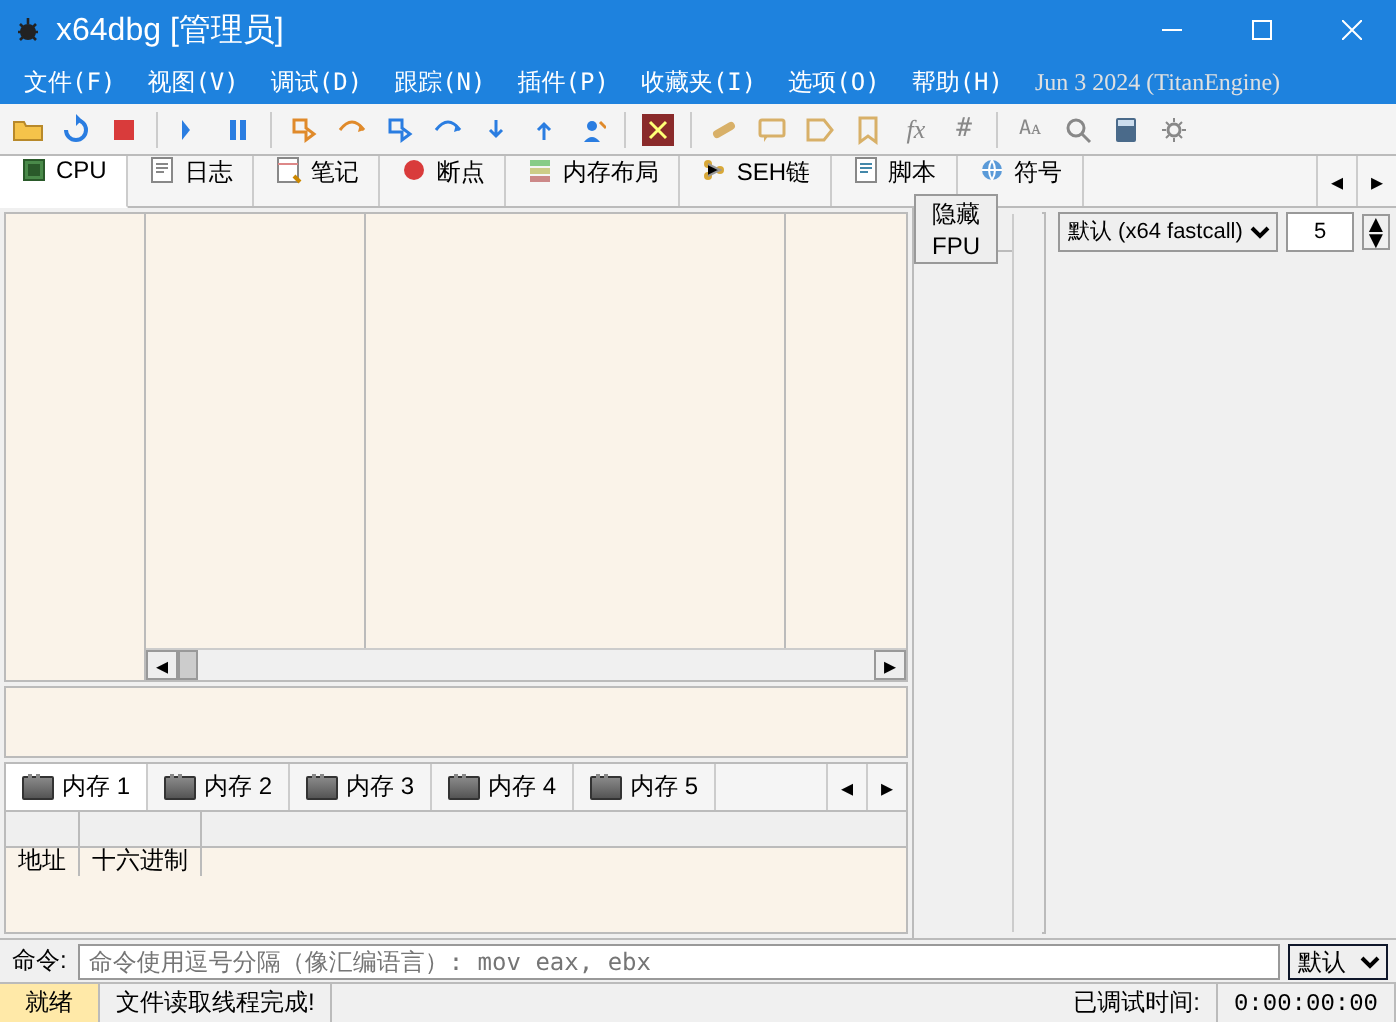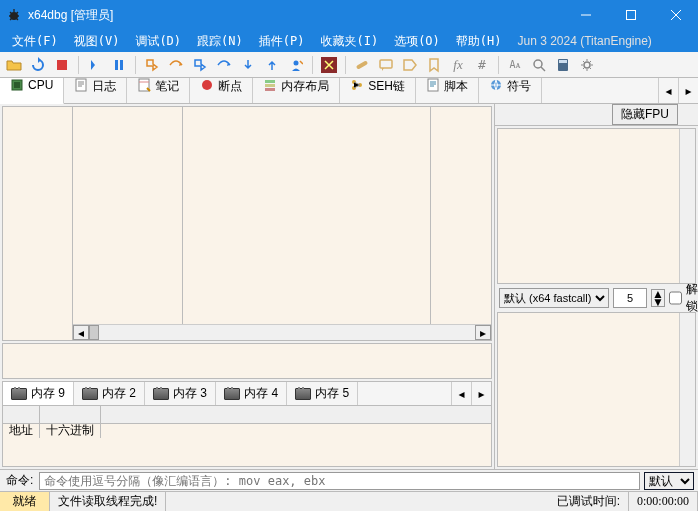--- a/index.html
+++ b/index.html
@@ -1,24 +1,24 @@
 <!DOCTYPE html>
 <html><head>
 <meta charset="utf-8">
 <style>
 *{box-sizing:border-box;margin:0;padding:0;font-family:"Microsoft YaHei",SimSun,sans-serif;font-size:12px;user-select:none}
 body{width:698px;height:511px;background:#f0f0f0;display:flex;flex-direction:column;overflow:hidden}
 .titlebar{height:30px;background:#1e82de;display:flex;align-items:center;padding-left:6px;color:#fff}
 .titlebar .bug{width:16px;height:16px;margin-right:6px}
-.titlebar .title{flex:1;font-size:12px}
+.titlebar .title{flex:1;font-size:16px}
 .winbtns{display:flex;height:100%}
 .winbtn{width:45px;display:flex;align-items:center;justify-content:center;color:#fff}
 .menubar{height:22px;background:#1e82de;display:flex;align-items:center;padding-left:4px;color:#fff}
 .menuitem{padding:2px 8px;font-family:SimSun,monospace}
-.builddate{padding:2px 8px;font-family:Liberation Sans, sans-serif;color:#e0e0e0}
+.builddate{padding:2px 8px;font-family:Liberation Serif, serif;color:#e0e0e0}
 .toolbar{height:26px;background:#f4f4f4;border-bottom:1px solid #bbb;display:flex;align-items:center;padding:0 4px;gap:4px}
 .tbtn{width:20px;height:20px;display:flex;align-items:center;justify-content:center;border-radius:2px}
 .tsep{width:1px;height:18px;background:#ccc;margin:0 2px}
 .tabbar{height:26px;background:#f5f5f5;border-bottom:1px solid #bbb;display:flex;align-items:stretch}
 .tab{display:flex;gap:4px;padding:0 10px;border-right:1px solid #ccc;background:#f5f5f5}
 .tab.active{background:#fff;border-bottom:1px solid #fff;margin-bottom:-1px}
 .tab .ic{width:14px;height:14px}
 .spacer{flex:1}
 .navbtn{width:20px;display:flex;align-items:center;justify-content:center;border-left:1px solid #ccc}
 .mainarea{flex:1;display:flex;min-height:0}
@@ -30,36 +30,36 @@
 .hscroll .thumb{width:10px;background:#ccc;border:1px solid #999}
 .hscroll .track{flex:1}
 .hscroll .arr{width:16px;display:flex;align-items:center;justify-content:center;border:1px solid #999;background:#eee}
 .thinrow{height:36px;border:1px solid #bbb;margin:0 2px 2px 2px;background:#faf3e9}
 .memtabsbar{height:24px;display:flex;align-items:stretch;margin:0 2px;background:#f5f5f5;border:1px solid #bbb;border-bottom:none}
 .memtab{display:flex;align-items:center;gap:4px;padding:0 8px;border-right:1px solid #ccc}
 .memtab.active{background:#fff}
 .mempane{height:62px;border:1px solid #bbb;margin:0 2px 2px 2px;background:#faf3e9;display:flex;position:relative}
 .mempane .hdr{position:absolute;top:0;left:0;right:0;height:18px;background:#efefef;border-bottom:1px solid #bbb;display:flex}
 .mempane .hdr div{padding:16px 6px;border-right:1px solid #bbb}
-.rightcol{width:204px;display:flex;flex-direction:column;border-left:1px solid #bbb}
+.rightcol{width:242px;display:flex;flex-direction:row;border-left:1px solid #bbb}
 .fpurow{height:22px;display:flex;justify-content:flex-end;align-items:center;background:#f0f0f0;padding-right:20px;border-bottom:1px solid #bbb}
 .regpane{flex:1;border:1px solid #bbb;margin:2px;background:#faf3e9;position:relative}
 .vscroll{position:absolute;top:0;right:0;bottom:0;width:16px;background:#f0f0f0;border-left:1px solid #ccc}
 .ccrow{height:24px;display:flex;align-items:center;gap:4px;padding:0 4px;background:#f0f0f0}
 .ccrow select,.ccrow input{height:20px;border:1px solid #999;font-size:11px}
 .ccrow select{flex:1}
 .stackpane{flex:1;border:1px solid #bbb;margin:2px;background:#faf3e9;position:relative;min-height:120px}
 .cmdbar{height:22px;display:flex;align-items:center;border-top:1px solid #bbb;background:#f0f0f0}
 .cmdbar .lbl{padding:0 6px}
 .cmdbar input{flex:1;height:18px;border:1px solid #999;color:#888;padding:0 4px;font-family:monospace}
 .cmdbar select{width:50px;height:18px;border:1px solid #0f172a;margin:0 4px}
 .status{height:20px;display:flex;align-items:center;border-top:1px solid #bbb;background:#f0f0f0}
 .status .cell{padding:0 8px;border-right:1px solid #bbb;height:100%;display:flex;align-items:center}
 .status .ready{background:#ffe9a8;width:50px;justify-content:center}
-.status .mono{font-family:Liberation Serif, serif}
+.status .mono{font-family:Liberation Mono, monospace}
 .chip{width:16px;height:12px;background:linear-gradient(#888,#555);border:1px solid #333;border-radius:1px;position:relative}
 .chip::before,.chip::after{content:"";position:absolute;top:-2px;height:2px;width:2px;background:#888}
 .chip::before{left:2px}.chip::after{left:6px}
 </style>
 </head>
 <body>
 
 <div class="titlebar">
   <svg class="bug" viewBox="0 0 16 16">
       <circle cx="8" cy="9" r="4" fill="#222"></circle>
@@ -301,21 +301,21 @@
           <div class="arr">◂</div>
           <div class="thumb"></div>
           <div class="track"></div>
           <div class="arr">▸</div>
         </div>
     </div>
     <div class="thinrow"></div>
     <div class="memtabsbar">
       <div class="memtab active">
           <div class="chip"></div>
-          <span>内存 9</span>
+          <span>内存 1</span>
         </div>
       <div class="memtab">
           <div class="chip"></div>
           <span>内存 2</span>
         </div>
       <div class="memtab">
           <div class="chip"></div>
           <span>内存 3</span>
         </div>
       <div class="memtab">

